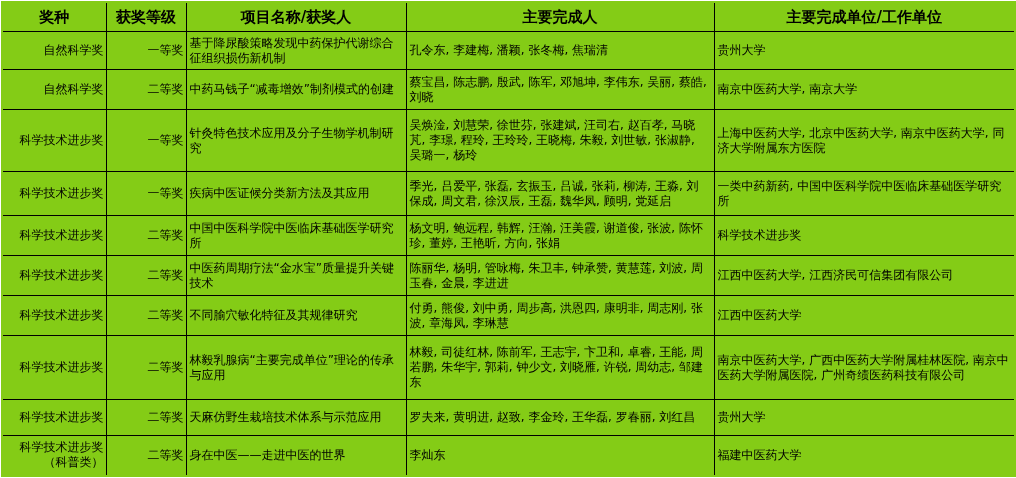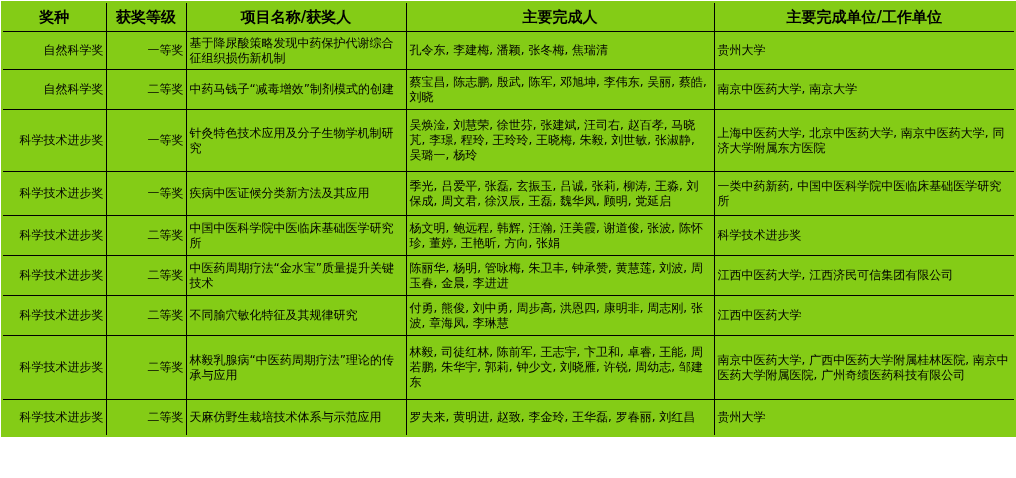--- a/index.html
+++ b/index.html
@@ -124,26 +124,33 @@
         <tr>
     <td class="center">科学技术进步奖</td>
     <td class="center">二等奖</td>
     <td class="left">不同腧穴敏化特征及其规律研究</td>
     <td class="left">付勇, 熊俊, 刘中勇, 周步高, 洪恩四, 康明非, 周志刚, 张波, 章海凤, 李琳慧</td>
     <td class="left">江西中医药大学</td>
   </tr>
         <tr>
     <td class="center">科学技术进步奖</td>
     <td class="center">二等奖</td>
-    <td class="left">林毅乳腺病“中医药周期疗法”理论的传承与应用</td>
+    <td class="left">林毅乳腺病“主要完成单位”理论的传承与应用</td>
     <td class="left">林毅, 司徒红林, 陈前军, 王志宇, 卞卫和, 卓睿, 王能, 周若鹏, 朱华宇, 郭莉, 钟少文, 刘晓雁, 许锐, 周幼志, 邹建东</td>
     <td class="left">南京中医药大学, 广西中医药大学附属桂林医院, 南京中医药大学附属医院, 广州奇绩医药科技有限公司</td>
   </tr>
         <tr>
     <td class="center">科学技术进步奖</td>
     <td class="center">二等奖</td>
     <td class="left">天麻仿野生栽培技术体系与示范应用</td>
     <td class="left">罗夫来, 黄明进, 赵致, 李金玲, 王华磊, 罗春丽, 刘红昌</td>
     <td class="left">贵州大学</td>
   </tr>
+        <tr>
+    <td class="center">科学技术进步奖（科普类）</td>
+    <td class="center">二等奖</td>
+    <td class="left">身在中医——走进中医的世界</td>
+    <td class="left">李灿东</td>
+    <td class="left">福建中医药大学</td>
+  </tr>
       </tbody>
   </table>
 </div>
 
 </body></html>

